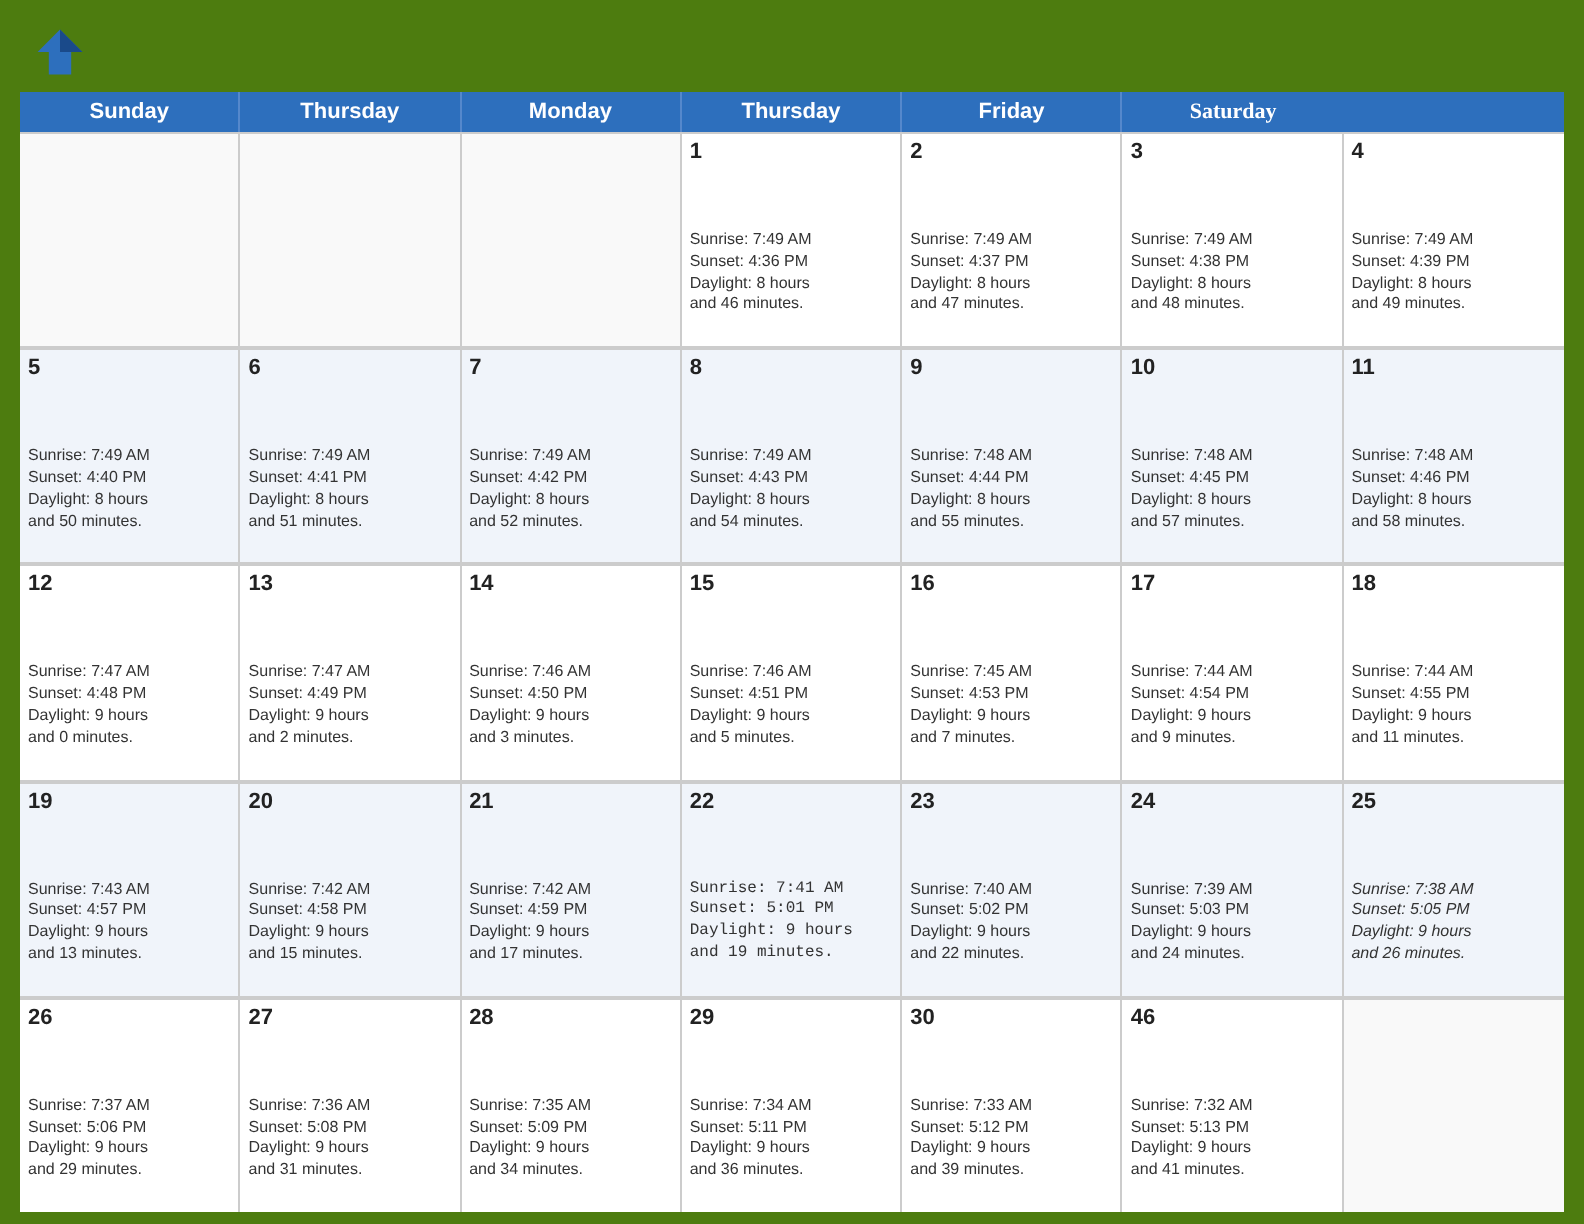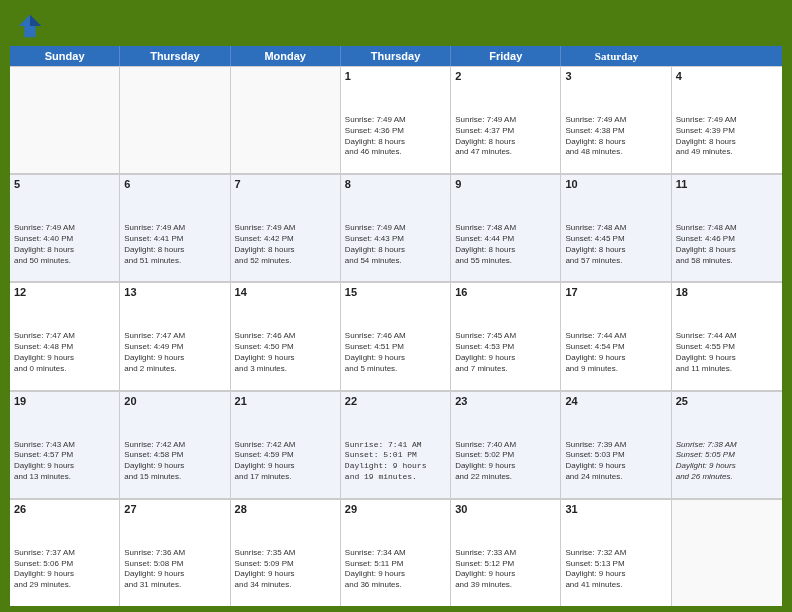--- a/index.html
+++ b/index.html
@@ -368,21 +368,21 @@
 and 36 minutes.</div>
           </div>
           <div class="day-cell">
             <div class="day-num">30</div>
             <div class="day-info" style="white-space: pre-line;">Sunrise: 7:33 AM
 Sunset: 5:12 PM
 Daylight: 9 hours
 and 39 minutes.</div>
           </div>
           <div class="day-cell">
-            <div class="day-num">31</div>
+            <div class="day-num">46</div>
             <div class="day-info" style="white-space: pre-line;">Sunrise: 7:32 AM
 Sunset: 5:13 PM
 Daylight: 9 hours
 and 41 minutes.</div>
           </div>
           <div class="day-cell empty"></div>
         </div>
       </div>
   </div>
 </div>

